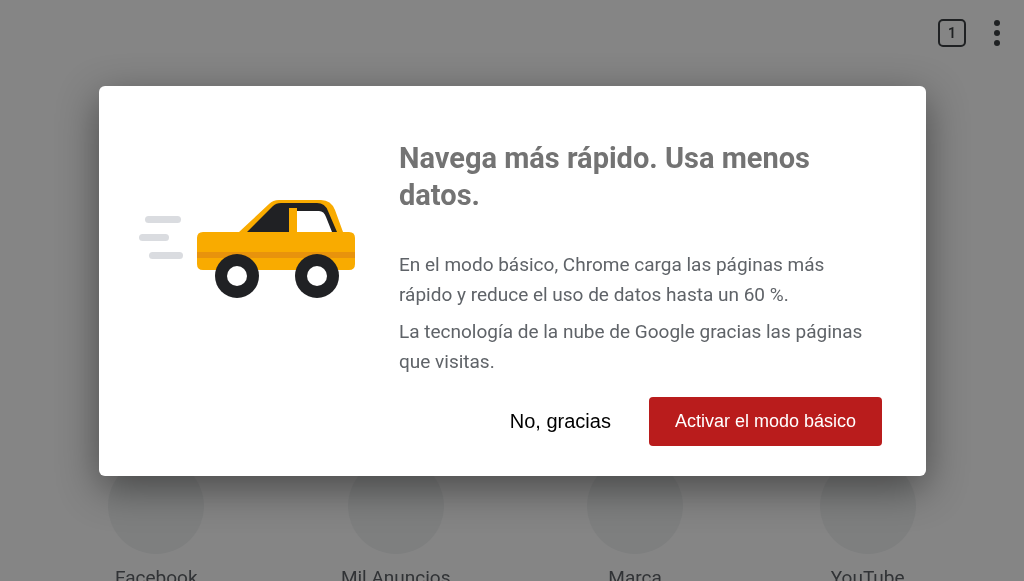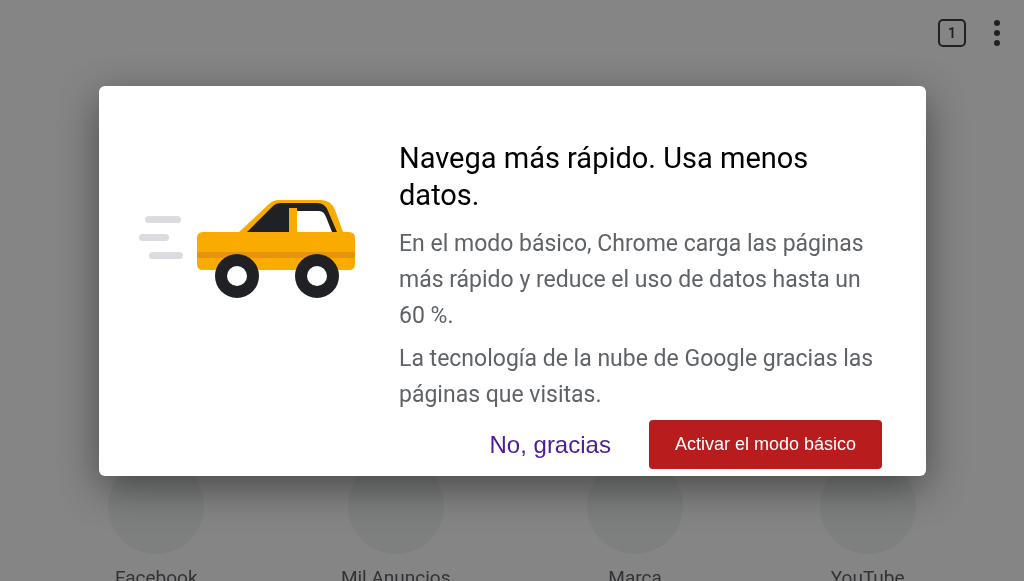--- a/index.html
+++ b/index.html
@@ -97,42 +97,42 @@
       justify-content: center;
       padding-top: 66px;
     }
     .dialog-content {
       flex: 1;
       display: flex;
       flex-direction: column;
     }
     .dialog-title {
       font-size: 29px;
-      font-weight: 400;
-      color: #000000;
+      font-weight: 700;
+      color: #737373;
       line-height: 1.28;
       margin-top: 16px;
-      margin-bottom: 12px;
+      margin-bottom: 36px;
     }
     .dialog-body {
-      font-size: 23px;
+      font-size: 19px;
       line-height: 1.55;
       color: #5f6368;
       margin-bottom: 8px;
     }
     .dialog-actions {
       margin-top: auto;
       display: flex;
       justify-content: flex-end;
       align-items: center;
       gap: 30px;
     }
     .btn-flat {
-      color: #4c1d95;
-      font-size: 24px;
+      color: #000000;
+      font-size: 20px;
       font-weight: 500;
       background: none;
       border: none;
       cursor: pointer;
       padding: 10px 8px;
     }
     .btn-raised {
       background: #b91c1c;
       color: #fff;
       font-size: 18px;

